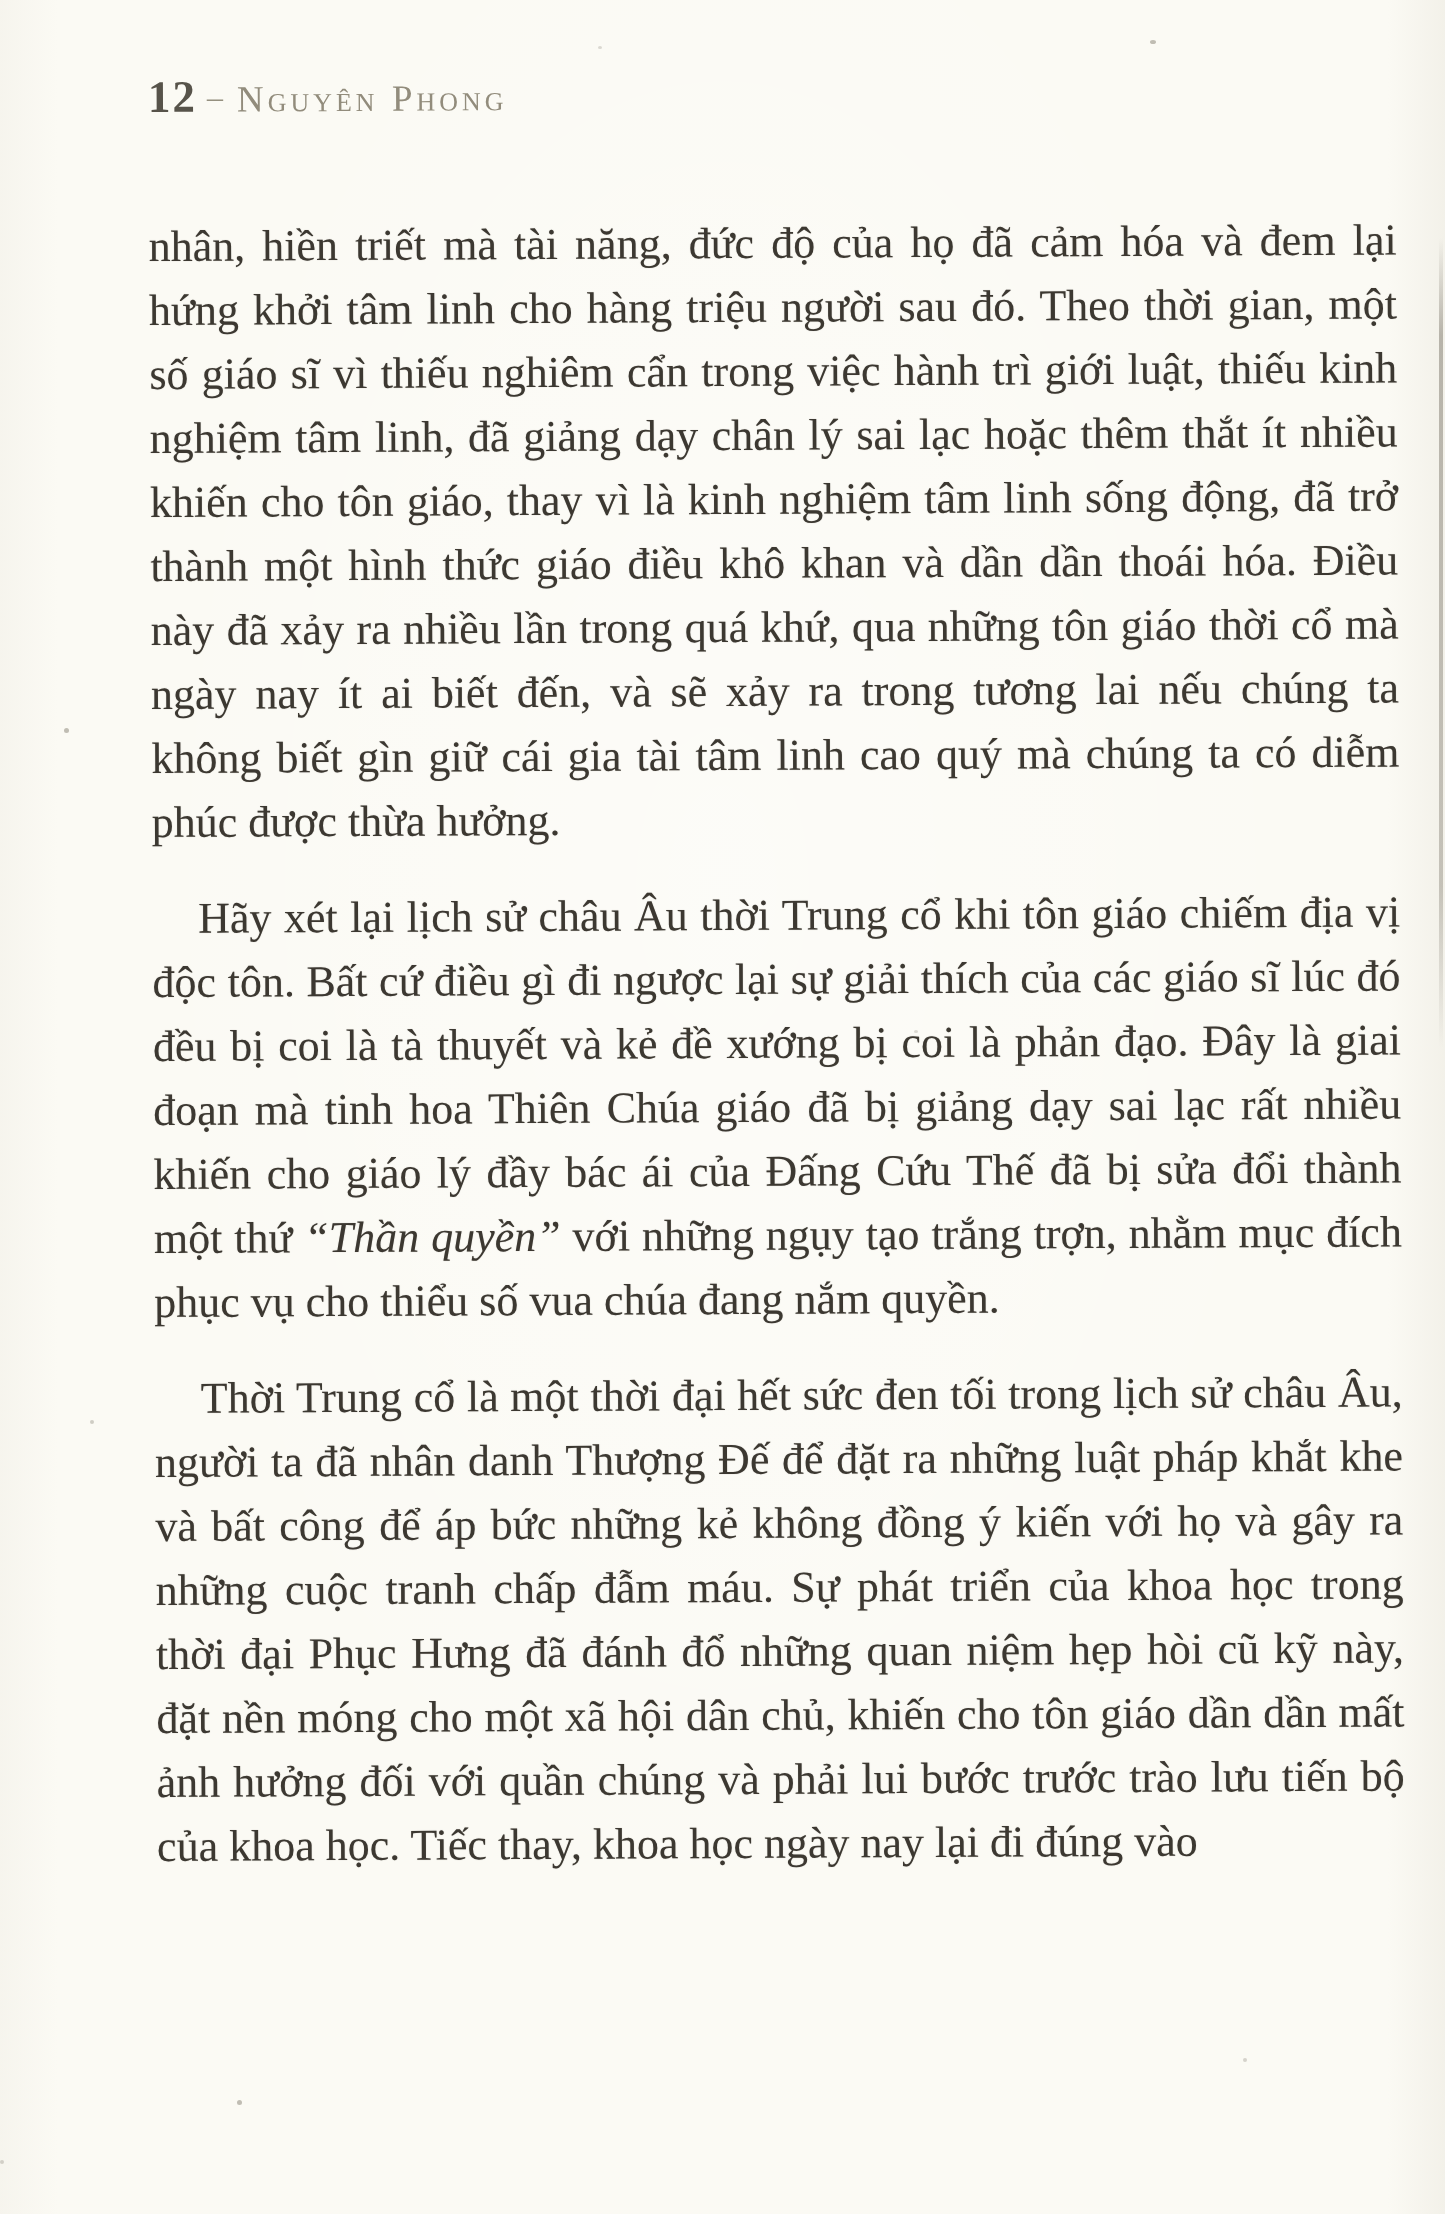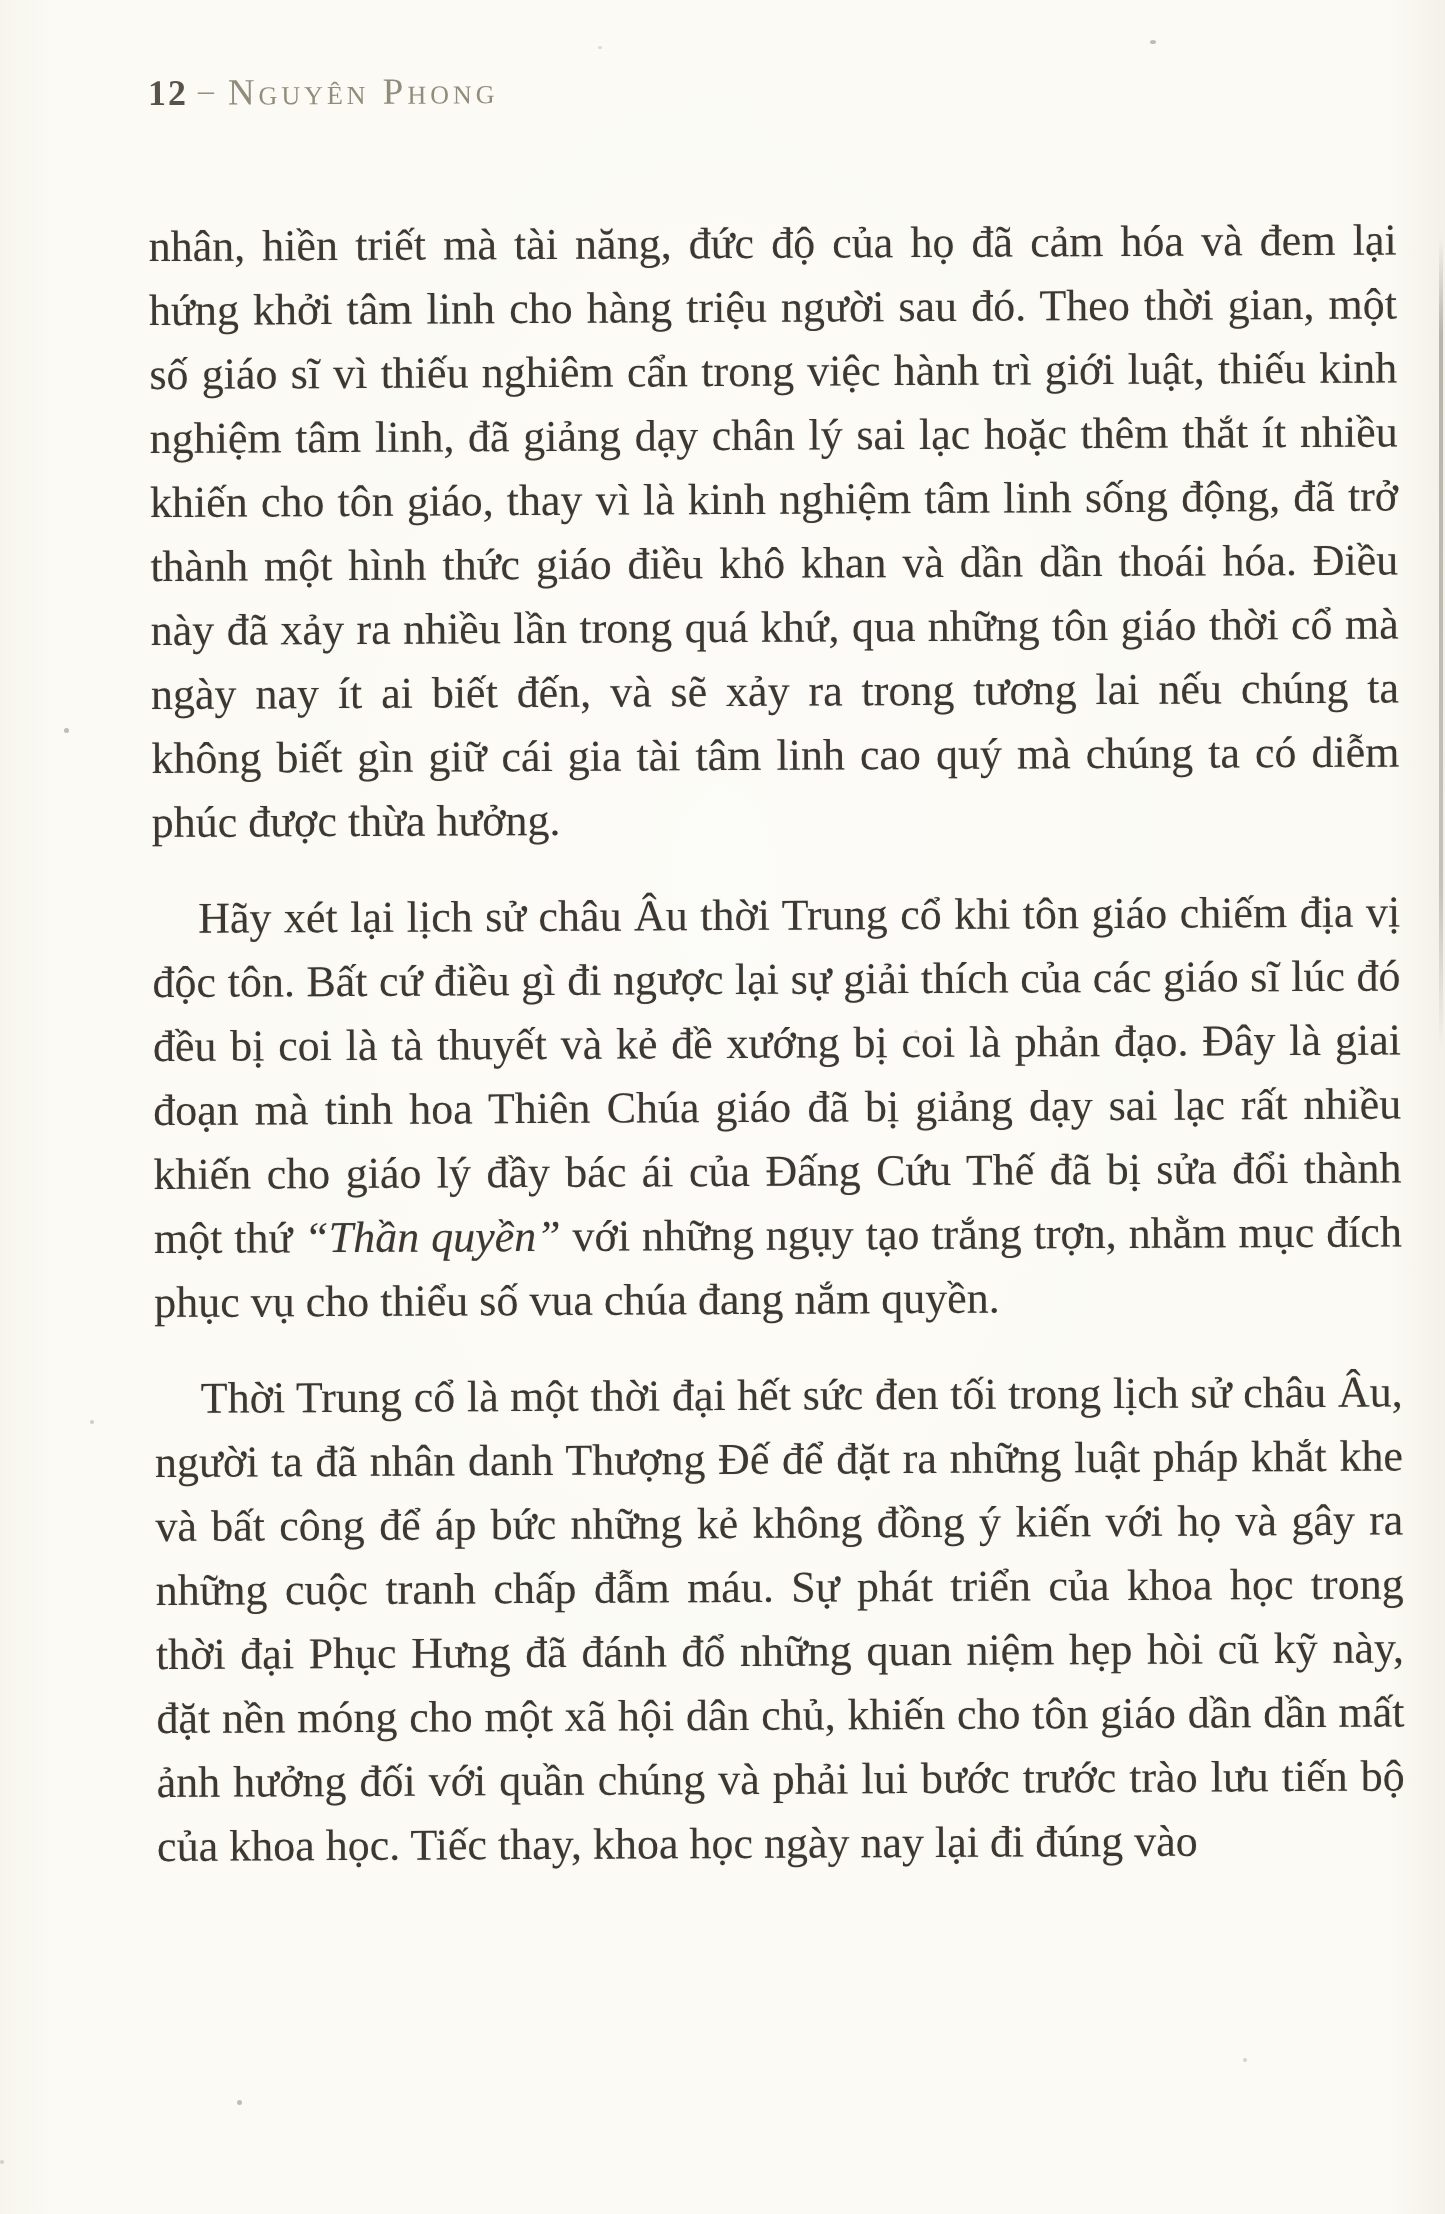--- a/index.html
+++ b/index.html
@@ -32,21 +32,21 @@
   }
   .page-header {
     position: absolute;
     left: 152px;
     top: 68px;
     white-space: nowrap;
     color: #8b8578;
   }
   .page-number {
     font-weight: bold;
-    font-size: 36px;
+    font-size: 45px;
     color: #57534a;
     letter-spacing: 2px;
   }
   .header-separator {
     font-size: 32px;
     color: #95907f;
     margin: 0 14px 0 10px;
     vertical-align: 4px;
   }
   .header-author {

